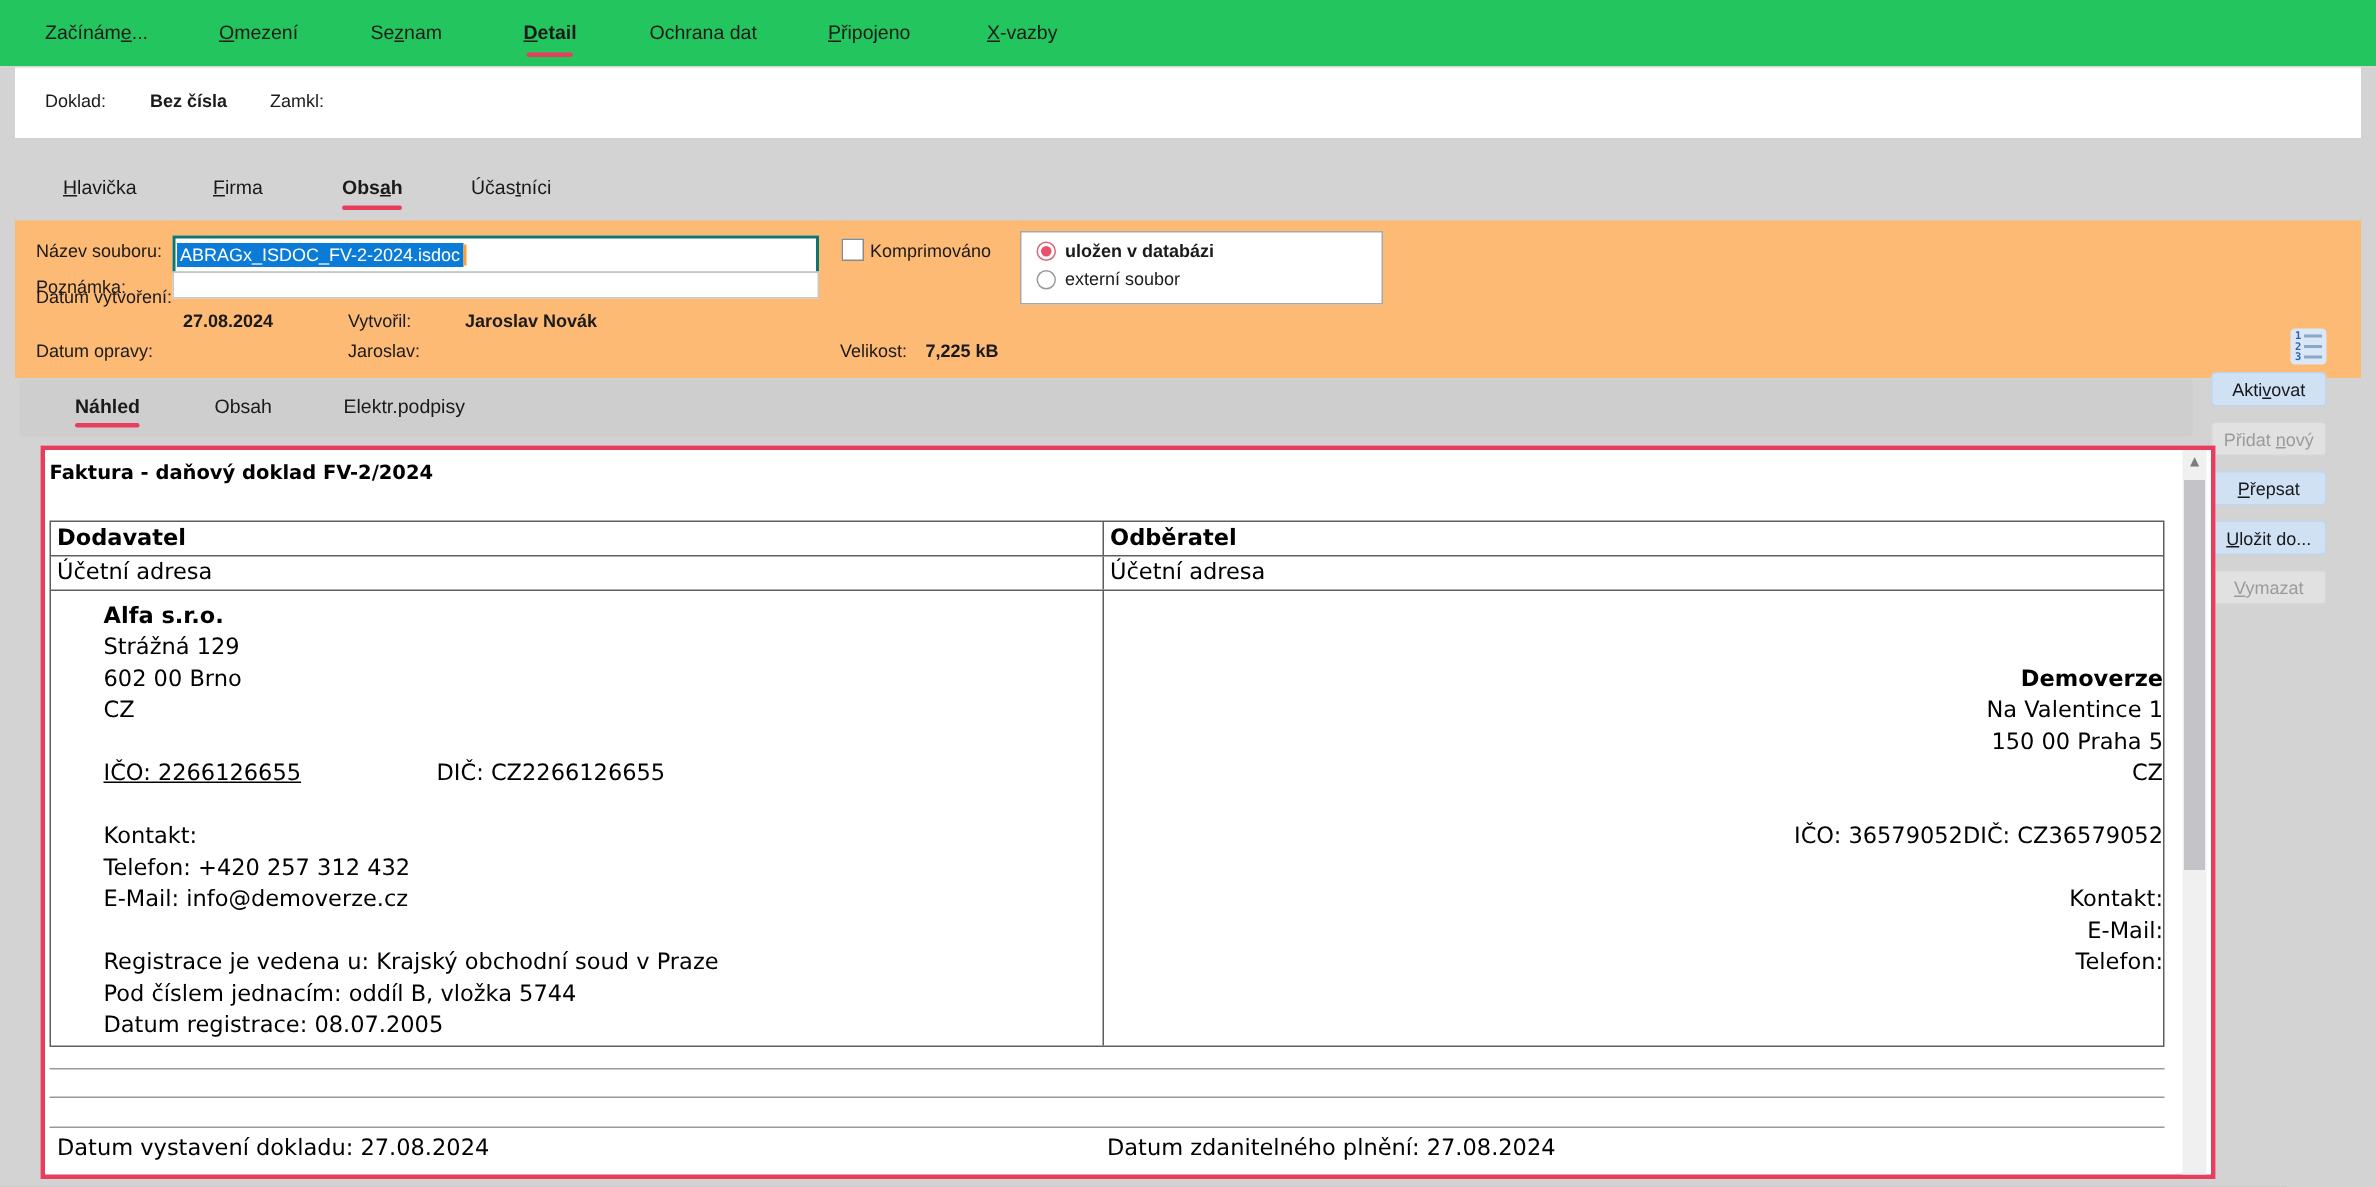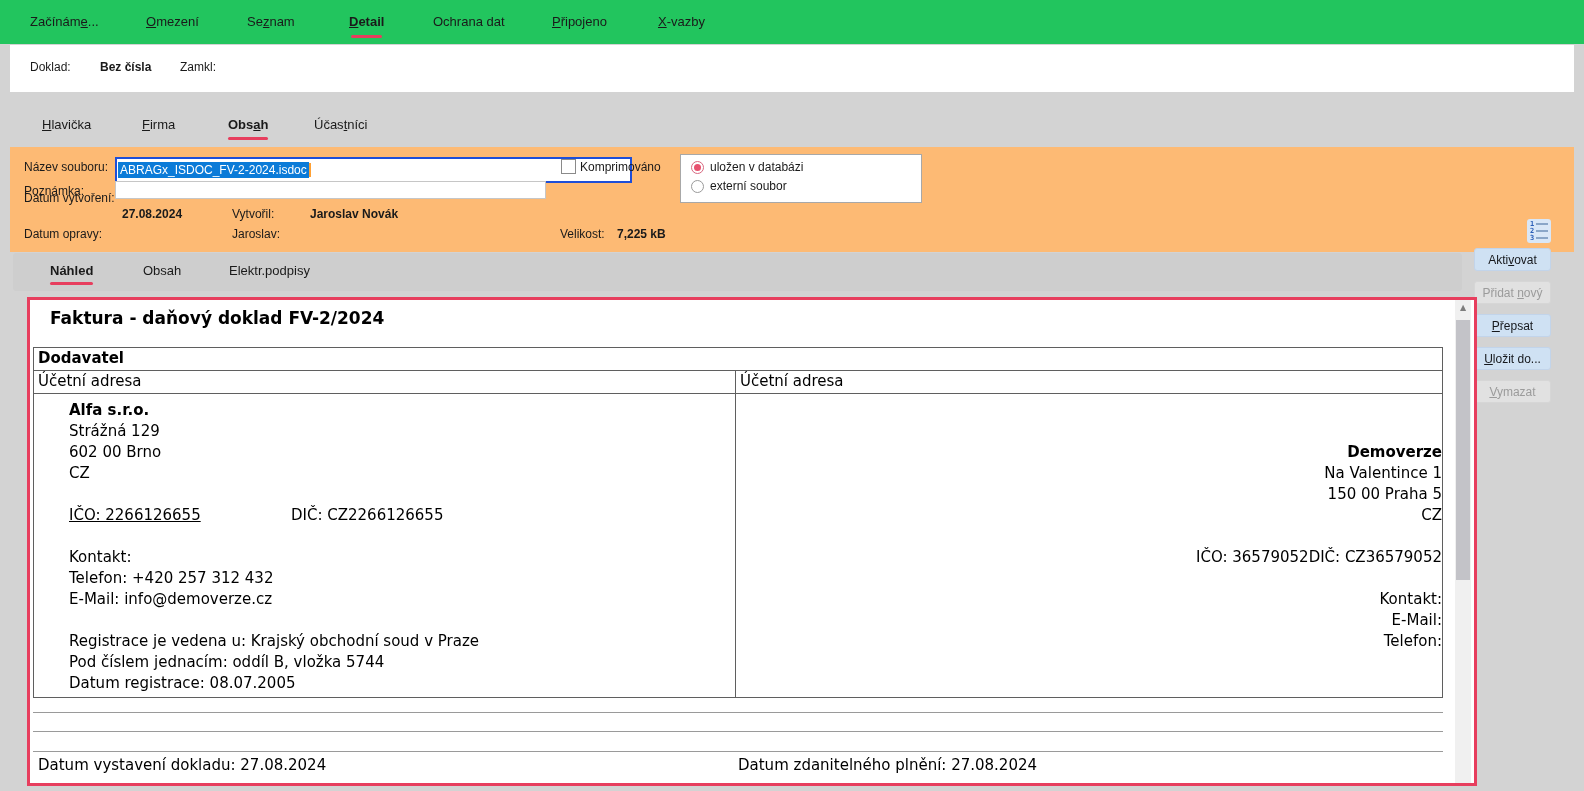--- a/index.html
+++ b/index.html
@@ -21,21 +21,21 @@
   .tab-item{position:absolute;top:117px;font-size:13px;white-space:nowrap;}
   .tab-item.active{font-weight:bold;}
   .tab-item.active::after{content:"";position:absolute;left:0;right:0;bottom:-8px;height:3px;
           background:#e73e5e;border-radius:2px;}
   .t0{left:42px}.t1{left:142px}.t2{left:228px}.t3{left:314px}
   
   .formpanel{position:absolute;left:10px;right:10px;top:147px;height:105px;background:#fdba74;}
   .fl{position:absolute;font-size:12px;white-space:nowrap;}
   .fv{position:absolute;font-size:12px;font-weight:bold;white-space:nowrap;}
   .input{position:absolute;background:#fff;box-sizing:border-box;}
-  .input.file{left:105px;top:10px;width:517px;height:20px;border:2px solid #1d4ed8;
+  .input.file{left:105px;top:10px;width:431px;height:20px;border:2px solid #0f766e;
           display:flex;align-items:center;padding:11px 1px;}
   .sel-text{background:#0b7bd8;color:#fff;font-size:12px;padding:1px 2px;white-space:nowrap;}
   .caret{width:2px;height:14px;background:#ffa033;}
   .input.note{left:105px;top:34px;width:431px;height:18px;border:1px solid #c6c6c6;}
   .checkbox{position:absolute;left:551px;top:12px;width:13px;height:13px;border:1px solid #8a8a8a;background:#fff;}
   .radiogroup{position:absolute;left:670px;top:7px;width:240px;height:47px;border:1px solid #a8a8a8;background:#fff;}
   .radio-row{position:absolute;left:10px;display:flex;align-items:center;gap:6px;font-size:12px;}
   .r0{top:5px}.r1{top:24px}
   .radio{width:13px;height:13px;border-radius:50%;border:1px solid #9a9a9a;background:#fff;
          display:flex;align-items:center;justify-content:center;box-sizing:border-box;}
@@ -56,21 +56,21 @@
   .s0{left:37px}.s1{left:130px}.s2{left:216px}
   
   .btn{position:absolute;left:1474px;width:77px;height:23px;border-radius:3px;font-size:12px;
        display:flex;align-items:center;justify-content:center;box-sizing:border-box;white-space:nowrap;}
   .btn.enabled{background:#cfe1f3;border:1px solid #c2d4ea;color:#16181c;cursor:pointer;}
   .btn.disabled{background:#e1e1e1;border:1px solid #d6d6d6;color:#9b9b9b;}
   .b0{top:248px}.b1{top:281px}.b2{top:314px}.b3{top:347px}.b4{top:380px}
   
   .preview{position:absolute;left:27px;top:297px;width:1450px;height:489px;background:#ffffff;
        border:3px solid #e73e5e;box-sizing:border-box;font-family:"DejaVu Sans",sans-serif;color:#000;}
-  .pv-title{position:absolute;left:20px;top:8px;font-size:17px;font-weight:bold;}
+  .pv-title{position:absolute;left:3px;top:8px;font-size:13px;font-weight:bold;}
   .inv-table{position:absolute;left:3px;top:47px;width:1410px;border:1px solid #5f5f5f;box-sizing:border-box;}
   .inv-row{display:grid;grid-template-columns:702px 1fr;border-bottom:1px solid #5f5f5f;}
   .inv-row .cell{padding:1px 4px;font-size:15px;border-right:1px solid #5f5f5f;height:20px;line-height:19px;}
   .inv-row .cell:last-child{border-right:none;}
   .inv-head .cell{font-weight:bold;}
   .inv-body{display:grid;grid-template-columns:702px 1fr;height:303px;}
   .inv-body .col{border-right:1px solid #5f5f5f;padding:6px 0 0 35px;box-sizing:border-box;}
   .inv-body .col:last-child{border-right:none;text-align:right;}
   .ln{height:21px;line-height:21px;font-size:15px;white-space:nowrap;}
   .ln.b{font-weight:bold;}
@@ -116,21 +116,21 @@
     <span class="fl" style="left:14px;top:13px">Název souboru:</span>
     <div class="input file">
       <span class="sel-text">ABRAGx_ISDOC_FV-2-2024.isdoc</span>
         <span class="caret"></span>
     </div>
     <div class="checkbox"></div>
     <span class="fl" style="left:570px;top:13px">Komprimováno</span>
     <div class="radiogroup">
       <div class="radio-row r0">
         <span class="radio sel"></span>
-        <span style="font-weight:normal">uložen v databázi</span>
+        <span style="font-weight:bold">uložen v databázi</span>
       </div>
       <div class="radio-row r1">
         <span class="radio"></span>
         <span>externí soubor</span>
       </div>
     </div>
     <span class="fl" style="left:14px;top:37px">Poznámka:</span>
     <input class="input note" value="" style="">
 
     <span class="fl" style="left:14px;top:44px">Datum vytvoření:</span>
@@ -180,20 +180,21 @@
   <div class="btn disabled b4">
       <span><span></span><span class="u">V</span><span>ymazat</span></span>
     </div>
 
   <div class="preview">
     <div class="pv-title">Faktura - daňový doklad FV-2/2024</div>
 
     <div class="inv-table">
       <div class="inv-row inv-head">
         <div class="cell">Dodavatel</div>
+        <div class="cell">Odběratel</div>
       </div>
       <div class="inv-row">
         <div class="cell">Účetní adresa</div>
         <div class="cell">Účetní adresa</div>
       </div>
       <div class="inv-body">
         <div class="col">
           <div class="ln b">Alfa s.r.o.</div>
           <div class="ln">Strážná 129</div>
           <div class="ln">602 00 Brno</div>

